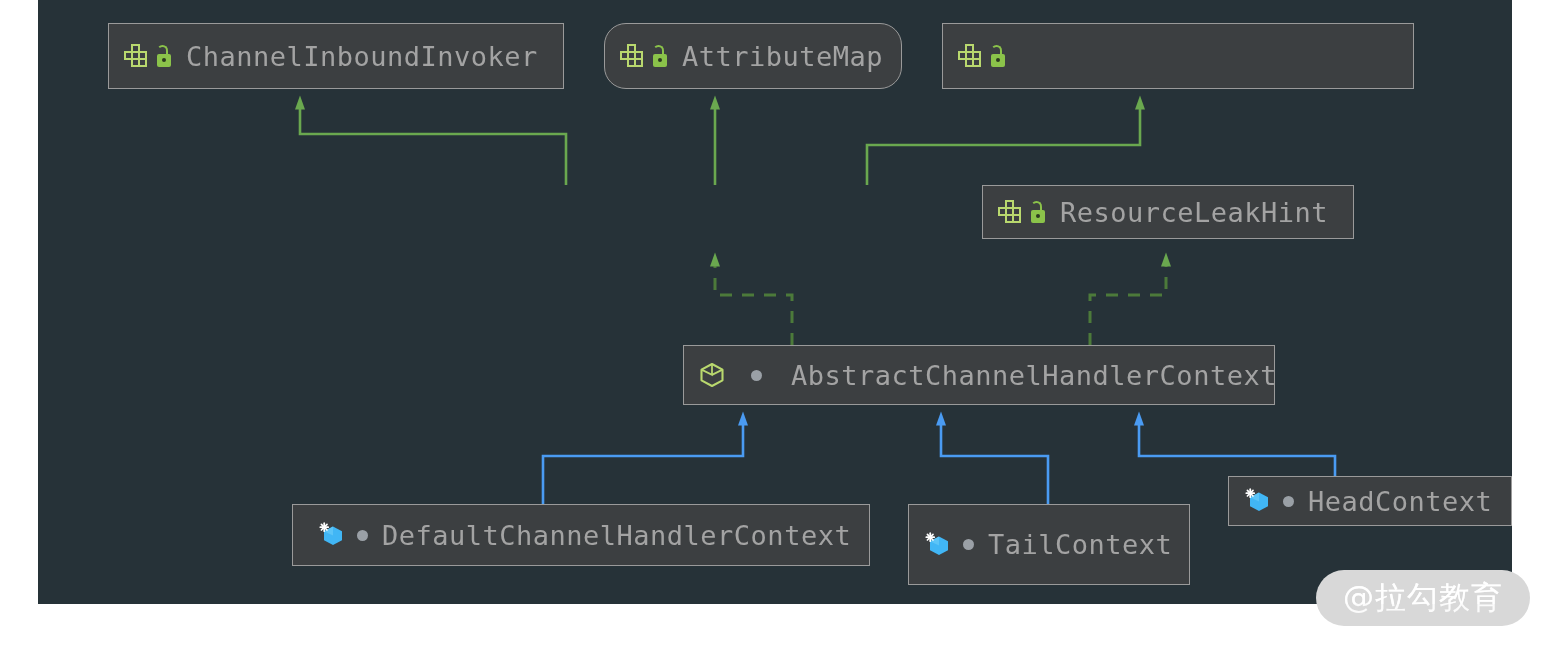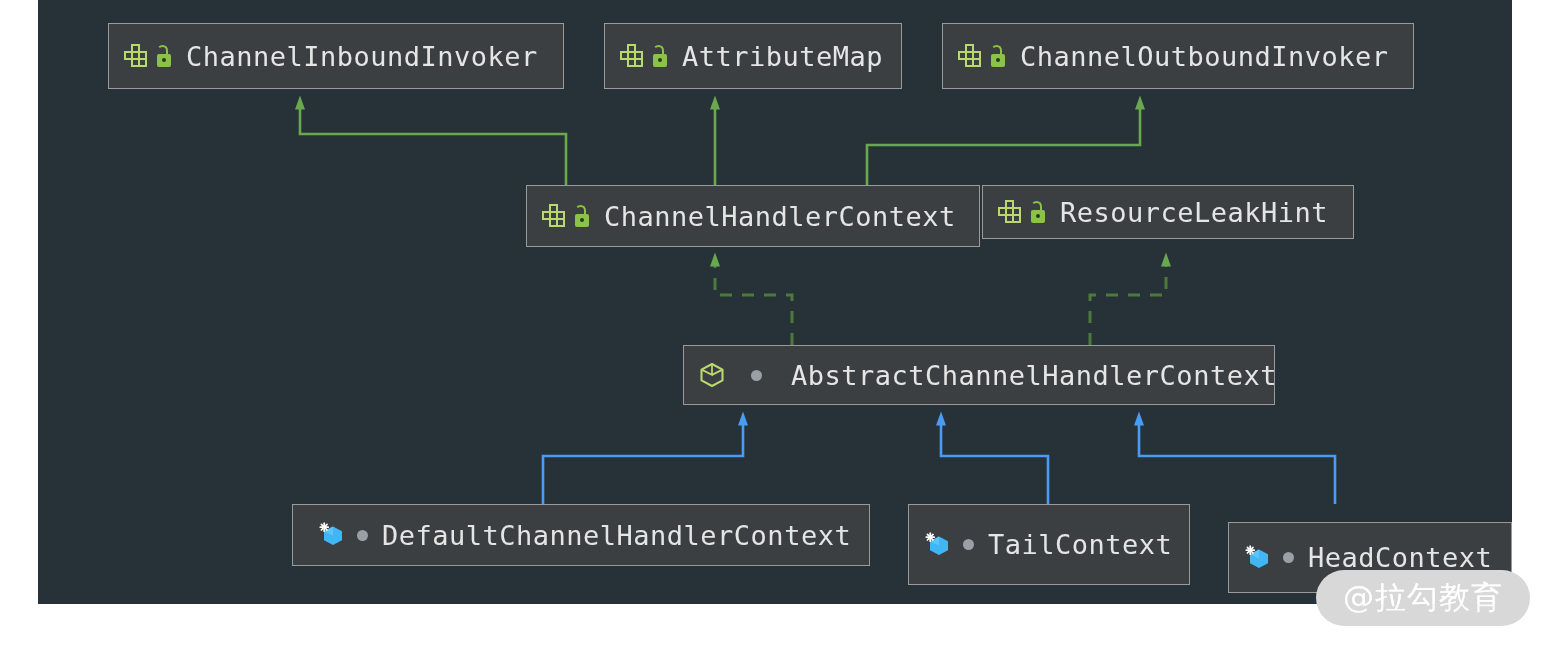--- a/index.html
+++ b/index.html
@@ -45,21 +45,21 @@
     position: absolute;
     box-sizing: border-box;
     background: #3c3f41;
     border: 1px solid #9a9a9a;
     display: flex;
     align-items: center;
     padding: 0 14px;
     white-space: nowrap;
   }
   .node .label {
-    color: #e5e5e5;
+    color: #a3a3a3;
     font-size: 27px;
     line-height: 1;
     letter-spacing: 0.5px;
     font-family: "DejaVu Sans Mono", monospace;
   }
 
   .icon-wrap {
     display: inline-flex;
     align-items: center;
     flex: none;
@@ -253,21 +253,21 @@
       </span>
       <span class="icon-wrap">
         <span class="ico-lock">
             <span class="shackle"></span>
             <span class="body"></span>
           </span>
       </span>
       <span class="label">ChannelInboundInvoker</span>
     </div>
 
-    <div class="node" style="left:566px; top:23px; width:298px; height:66px;">
+    <div class="node" style="left:566px; top:23px; width:298px; height:66px;border-radius:22px;">
       <span class="icon-wrap">
         <span class="ico-interface">
             <i class="a"></i>
             <i class="b"></i>
             <i class="c"></i>
             <i class="d"></i>
             <i class="e"></i>
             <i class="f"></i>
           </span>
       </span>
@@ -290,42 +290,22 @@
             <i class="e"></i>
             <i class="f"></i>
           </span>
       </span>
       <span class="icon-wrap">
         <span class="ico-lock">
             <span class="shackle"></span>
             <span class="body"></span>
           </span>
       </span>
-      <span class="label">ChannelOutboundInvoker</span>
-    </div>
-
-    <div class="node" style="left:488px; top:185px; width:454px; height:62px;">
-      <span class="icon-wrap">
-        <span class="ico-interface">
-            <i class="a"></i>
-            <i class="b"></i>
-            <i class="c"></i>
-            <i class="d"></i>
-            <i class="e"></i>
-            <i class="f"></i>
-          </span>
-      </span>
-      <span class="icon-wrap">
-        <span class="ico-lock">
-            <span class="shackle"></span>
-            <span class="body"></span>
-          </span>
-      </span>
-      <span class="label">ChannelHandlerContext</span>
-    </div>
+    </div>
+
 
     <div class="node" style="left:944px; top:185px; width:372px; height:54px;">
       <span class="icon-wrap">
         <span class="ico-interface">
             <i class="a"></i>
             <i class="b"></i>
             <i class="c"></i>
             <i class="d"></i>
             <i class="e"></i>
             <i class="f"></i>
@@ -378,21 +358,21 @@
             <line x1="3.3" y1="7.2" x2="11.2" y2="7.2"></line>
             <line x1="4.4" y1="4.4" x2="10.0" y2="10.0"></line>
             <line x1="10.0" y1="4.4" x2="4.4" y2="10.0"></line>
           </g>
         </svg>
       </span>
       <span class="ico-dot"></span>
       <span class="label">TailContext</span>
     </div>
 
-    <div class="node" style="left:1190px; top:522px; width:284px; height:71px;">
+    <div class="node" style="left:1190px; top:476px; width:284px; height:50px;">
       <span class="icon-wrap">
         <svg class="ico-class" viewBox="0 0 30 30">
           <path d="M16 6.5 L25 11.3 L25 20.2 L16 25 L7 20.2 L7 11.3 Z" fill="#41b6f5"></path>
           <path d="M16 6.5 L16 15.6 L7 11.3 Z" fill="#5cc4f7"></path>
           <g stroke="#ffffff" stroke-width="1.7" stroke-linecap="round">
             <line x1="7.2" y1="3.2" x2="7.2" y2="11.2"></line>
             <line x1="3.3" y1="7.2" x2="11.2" y2="7.2"></line>
             <line x1="4.4" y1="4.4" x2="10.0" y2="10.0"></line>
             <line x1="10.0" y1="4.4" x2="4.4" y2="10.0"></line>
           </g>

